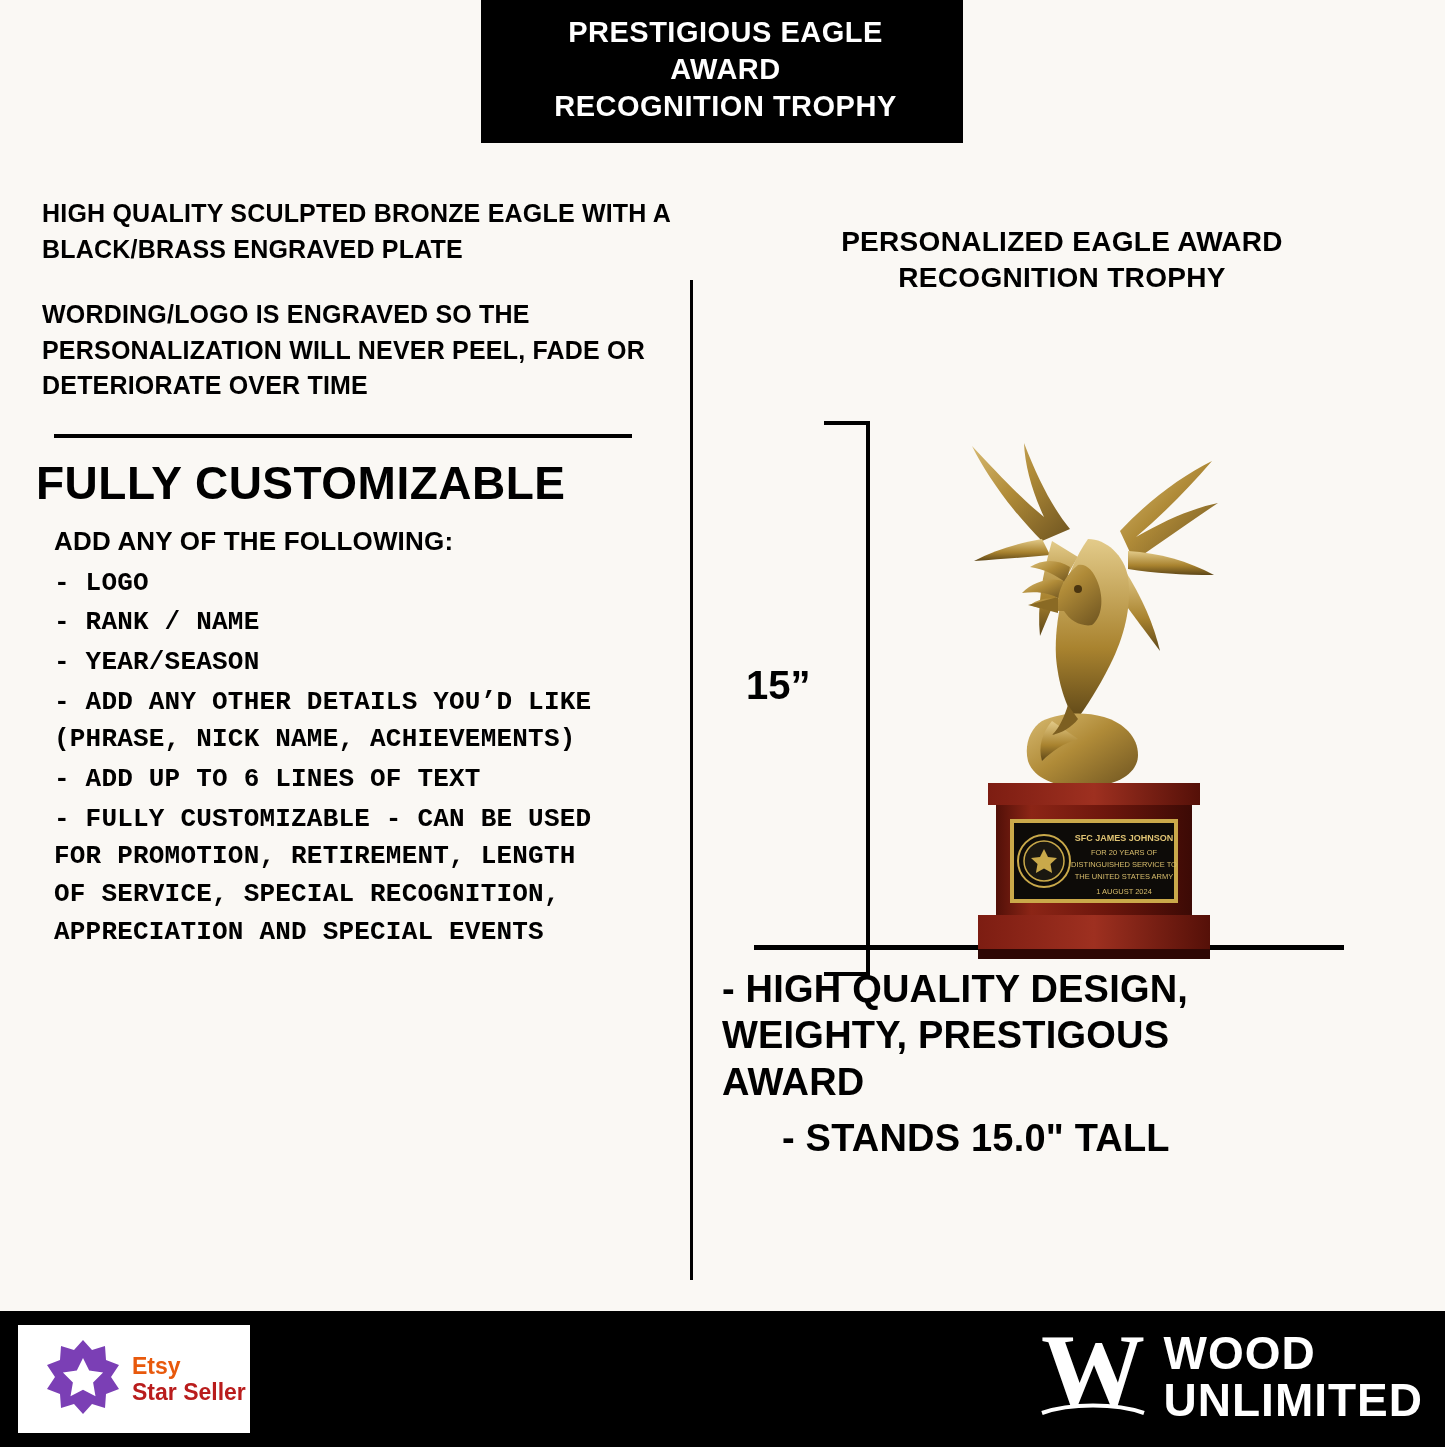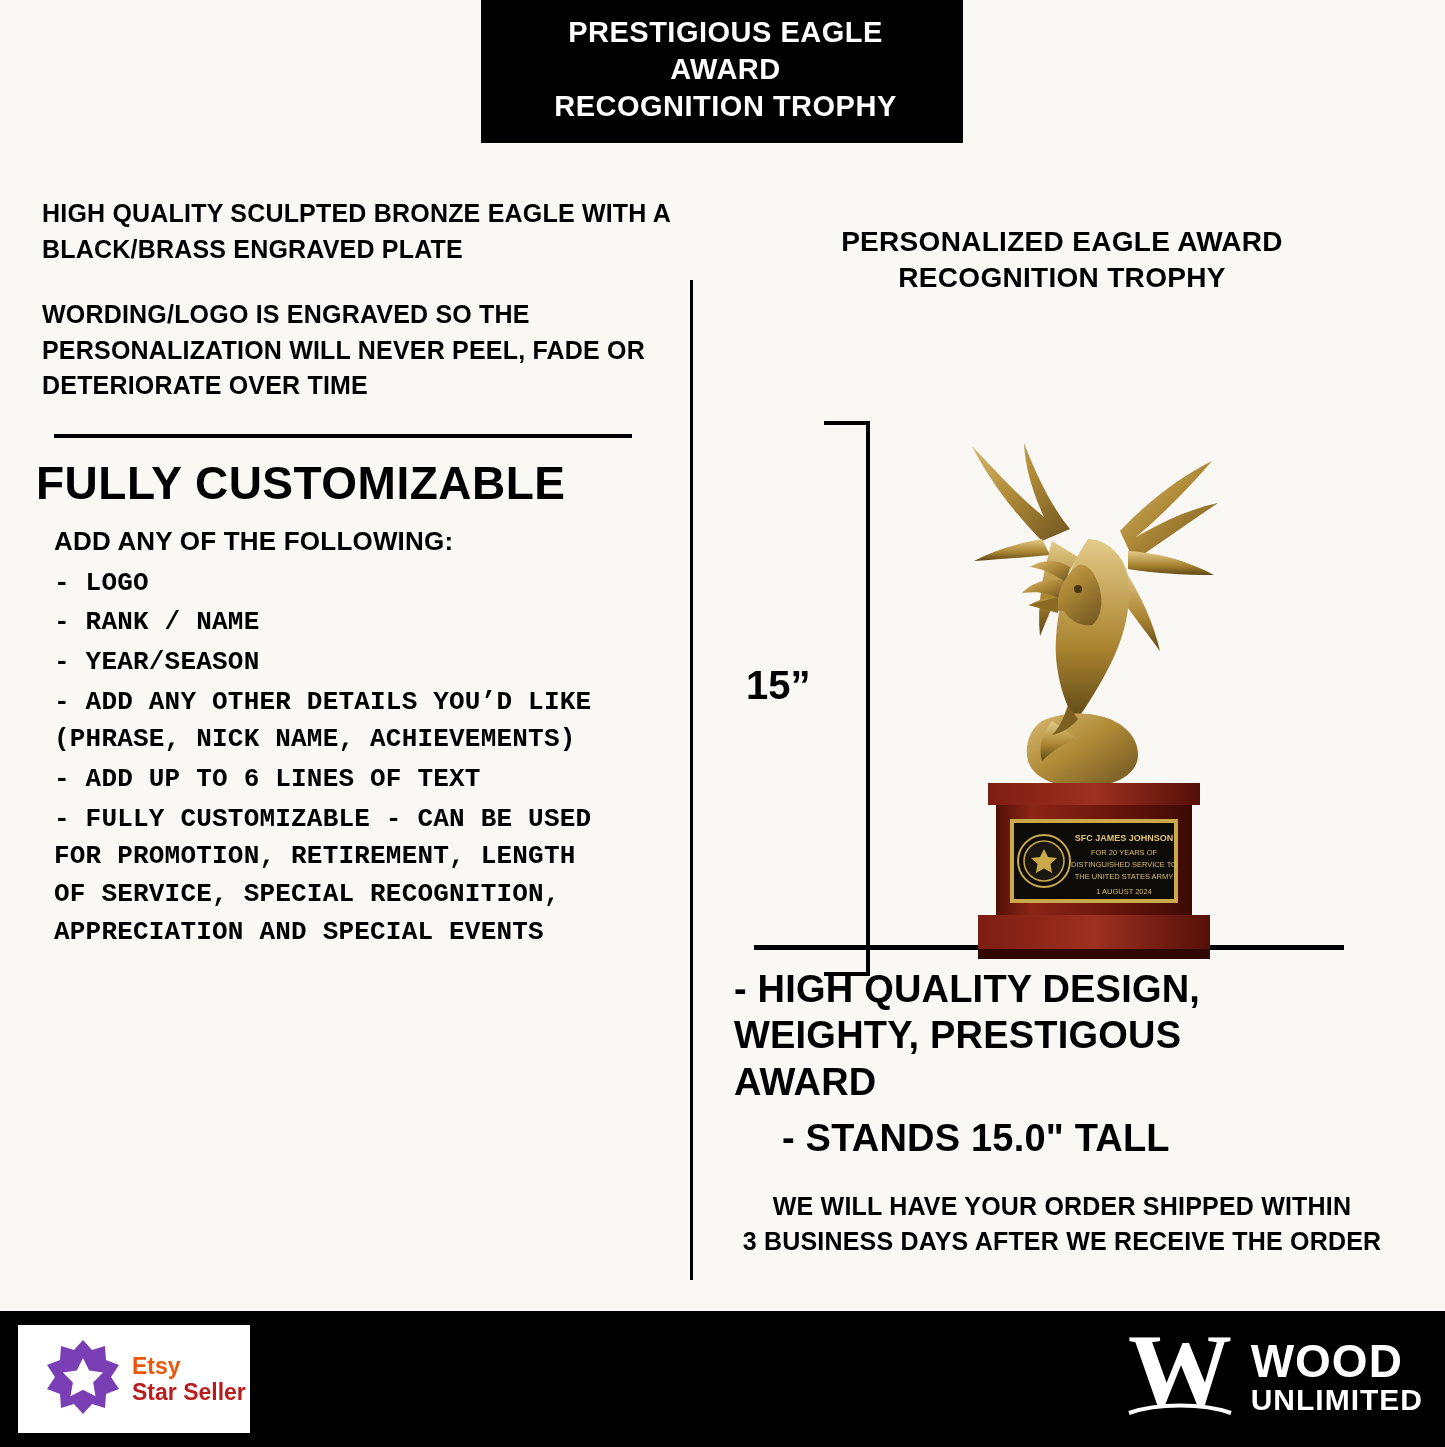--- a/index.html
+++ b/index.html
@@ -167,21 +167,21 @@
   .hr-right {
     width: 590px;
     height: 5px;
     background: #000;
     margin: 14px 0 16px 42px;
   }
   .feature {
     font-size: 38px;
     font-weight: bold;
     line-height: 1.22;
-    margin: 0 0 4px 22px;
+    margin: 0 0 4px 10px;
     letter-spacing: 0.2px;
     white-space: pre-line;
   }
   .feature.indent {
     margin-left: 70px;
     margin-top: 10px;
   }
   .shipping {
     text-align: center;
     font-size: 25px;
@@ -250,21 +250,21 @@
     color: #fff;
     line-height: 1.02;
     text-align: left;
   }
   .brand-text .b1 {
     font-size: 46px;
     font-weight: bold;
     letter-spacing: 1px;
   }
   .brand-text .b2 {
-    font-size: 30px;
+    font-size: 46px;
     font-weight: bold;
     letter-spacing: 1px;
   }
 </style>
 </head>
 <body>
 
 <div class="top-banner">
   <div class="line">PRESTIGIOUS EAGLE</div>
   <div class="line">AWARD</div>
@@ -387,22 +387,20 @@
       </div>
     </div>
 
     <div class="hr-right"></div>
 
     <div class="feature">- HIGH QUALITY DESIGN,
 WEIGHTY, PRESTIGOUS
 AWARD</div>
     <div class="feature indent">- STANDS 15.0" TALL</div>
 
-    <div class="shipping">WE WILL HAVE YOUR ORDER SHIPPED WITHIN
-3 BUSINESS DAYS AFTER WE RECEIVE THE ORDER</div>
   </div>
 </div>
 
 <div class="bottom-bar">
 
   <div class="etsy-badge">
     <div class="etsy-star">
       <svg width="86" height="86" viewBox="0 0 86 86" xmlns="http://www.w3.org/2000/svg">
         <path d="M43 4 L52 14 L65 10 L66 24 L79 29 L71 41 L79 53 L66 58 L65 72 L52 68 L43 78 L34 68 L21 72 L20 58 L7 53 L15 41 L7 29 L20 24 L21 10 L34 14 Z" fill="#7b3fb5"></path>
         <path d="M43 22 l6.2 12.6 13.9 2 -10 9.8 2.4 13.8 -12.5-6.5 -12.5 6.5 2.4-13.8 -10-9.8 13.9-2 z" fill="#ffffff"></path>

